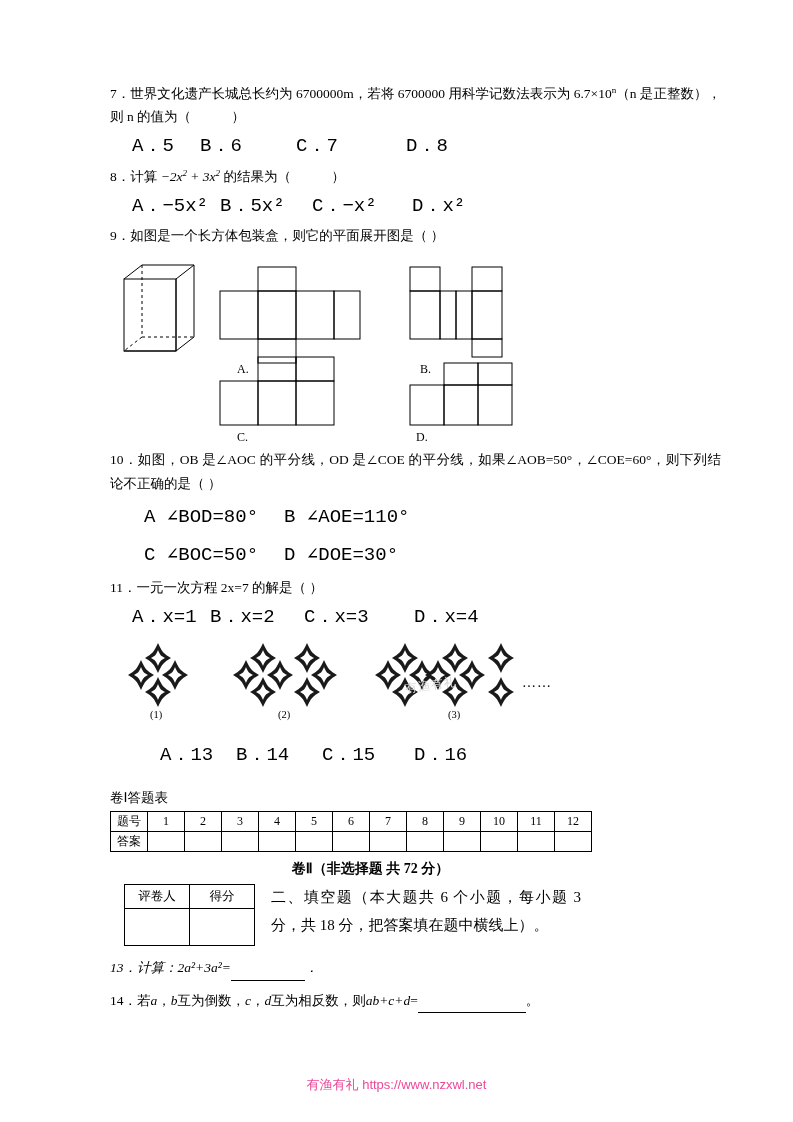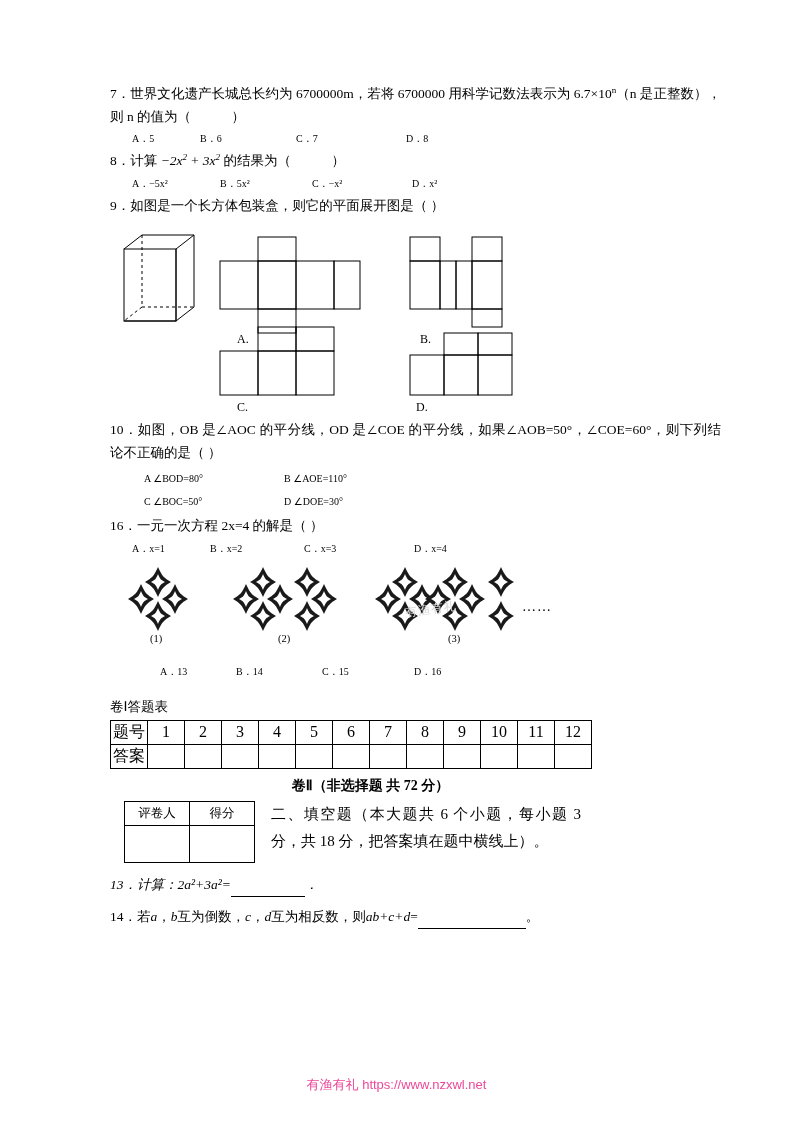--- a/index.html
+++ b/index.html
@@ -21,25 +21,26 @@
     box-sizing: border-box;
     padding: 82px 72px 0 110px;
   }
   .q {
     font-size: 13.5px;
     line-height: 1.72;
     margin: 0 0 2px 0;
     text-align: justify;
   }
   .opts {
-    font-size: 10px;
+    font-size: 19px;
     line-height: 1.7;
     margin: 0 0 2px 0;
     padding-left: 22px;
     display: flex;
+    font-family: Liberation Mono, monospace;
   }
   .opts span { display: inline-block; }
   sup { font-size: 9px; vertical-align: super; }
   .mathi { font-style: italic; font-family: "Liberation Serif", serif; }
 
   
   .fig9 {
     position: relative;
     height: 195px;
     margin: 4px 0 2px 0;
@@ -70,21 +71,21 @@
     letter-spacing: 1px;
   }
 
   
   .ans-title {
     font-size: 13.5px;
     margin: 18px 0 4px 0;
   }
   table.ansgrid {
     border-collapse: collapse;
-    font-size: 16px;
+    font-size: 12px;
   }
   table.ansgrid td {
     border: 1px solid #000;
     text-align: center;
     vertical-align: middle;
     height: 17px;
   }
   table.ansgrid td.hdr { width: 34px; }
   table.ansgrid td.cell { width: 34px; }
 
@@ -221,21 +222,21 @@
   <p class="q">10．如图，OB 是∠AOC 的平分线，OD 是∠COE 的平分线，如果∠AOB=50°，∠COE=60°，则下列结论不正确的是（    ）</p>
   <div class="opts" style="padding-left:34px;margin-top:6px">
     <span style="width:140px">A  ∠BOD=80°</span>
     <span>B  ∠AOE=110°</span>
   </div>
   <div class="opts" style="padding-left:34px;margin-top:6px">
     <span style="width:140px">C  ∠BOC=50°</span>
     <span>D  ∠DOE=30°</span>
   </div>
 
-  <p class="q" style="margin-top:4px">16．一元一次方程 2x=4 的解是（        ）</p>
+  <p class="q" style="margin-top:4px">11．一元一次方程 2x=7 的解是（        ）</p>
   <div class="opts">
     <span style="width:78px">A．x=1</span>
     <span style="width:94px">B．x=2</span>
     <span style="width:110px">C．x=3</span>
     <span>D．x=4</span>
   </div>
 
 
   <div class="fig12">
     <svg class="svg-abs" width="560" height="80" viewBox="0 0 560 80">

